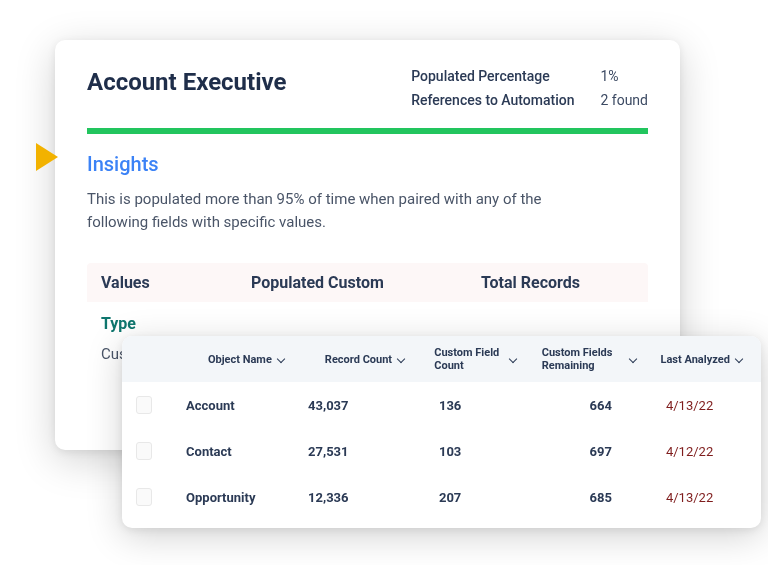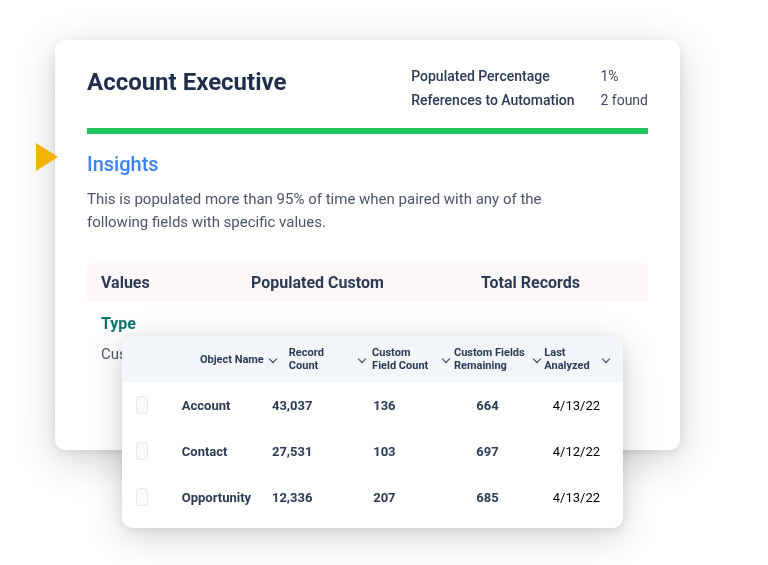--- a/index.html
+++ b/index.html
@@ -102,21 +102,21 @@
     .values-row {
       padding: 6px 14px;
       font-size: 15px;
       color: #4a5568;
     }
 
     .card-front {
       position: absolute;
       top: 336px;
       left: 122px;
-      width: 501px;
+      width: 639px;
       background: #fff;
       border-radius: 10px;
       box-shadow: 0 8px 36px rgba(0,0,0,0.18), 0 2px 8px rgba(0,0,0,0.08);
       padding-bottom: 8px;
     }
     .ft-header {
       display: flex;
       align-items: center;
       background: #f3f6f9;
       border-radius: 10px 10px 0 0;
@@ -167,21 +167,21 @@
       border: 1px solid #e8e8e8;
       background: #fafafa;
       border-radius: 3px;
       margin-right: 16px;
       cursor: pointer;
     }
     .ft-cell.obj { width: 118px; font-weight: 700; color: #2b3a55; }
     .ft-cell.rec { width: 110px; font-weight: 700; color: #2b3a55; }
     .ft-cell.cfc { width: 108px; font-weight: 700; color: #2b3a55; padding-left: 16px; }
     .ft-cell.cfr { width: 120px; font-weight: 700; color: #2b3a55; text-align: right; padding-right: 36px; }
-    .ft-cell.last { width: 92px; color: #000000; }
+    .ft-cell.last { width: 92px; color: #7f1d1d; }
   </style>
 </head>
 <body>
 
 <div class="card-back">
   <div class="header-row">
     <div class="title">Account Executive</div>
     <div class="stats">
       <span class="stat-label">Populated Percentage</span>
       <span class="stat-value">1%</span>

